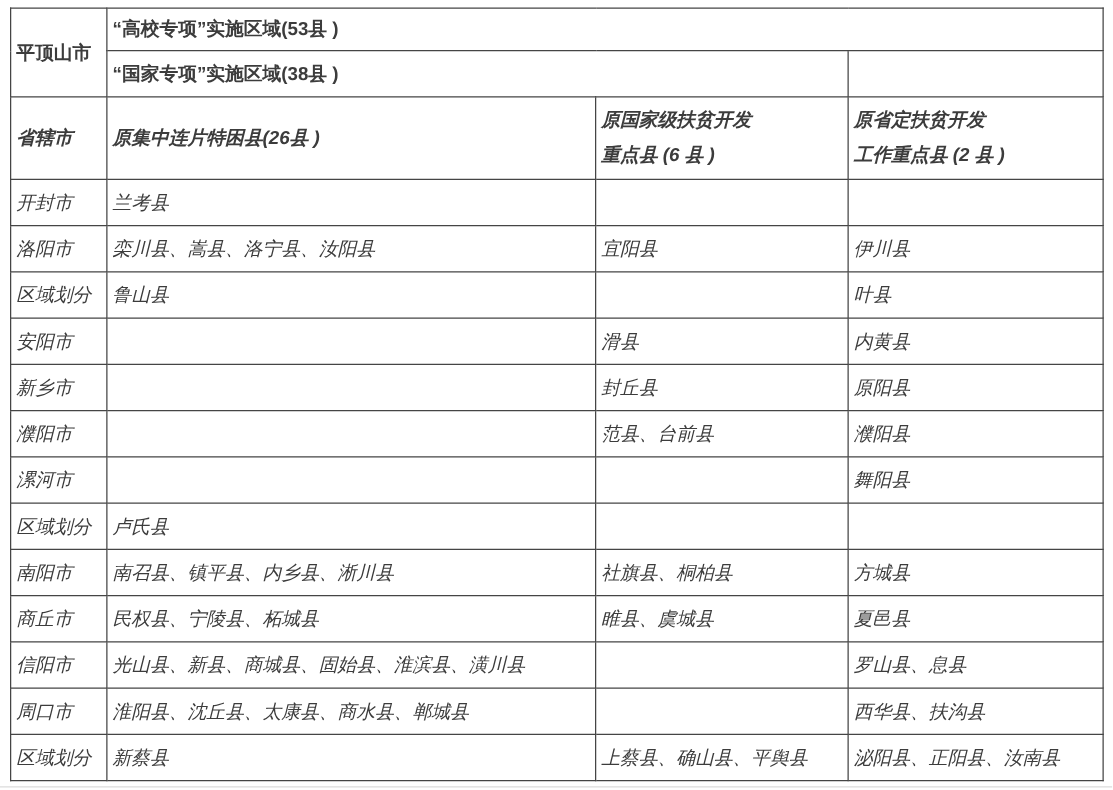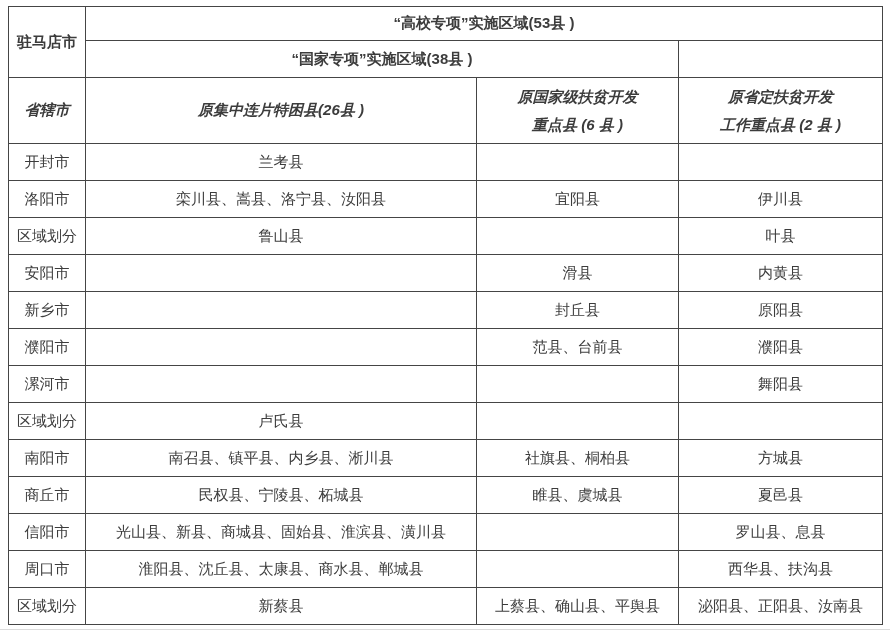--- a/index.html
+++ b/index.html
@@ -19,41 +19,40 @@
     position: absolute;
     left: 8px;
     top: 6px;
     width: 874px;
     border-collapse: collapse;
     table-layout: fixed;
     color: #3c3c3c;
   }
   table.region-table td {
     border: 1px solid #454545;
-    text-align: center;
     vertical-align: middle;
     font-size: 15px;
     padding: 2px 4px;
     overflow: hidden;
   }
   td.hd {
     font-weight: bold;
   }
   td.prewrap {
     white-space: pre-line;
     line-height: 1.85;
   }
   col.c1 { width: 77px; }
   col.c2 { width: 391px; }
   col.c3 { width: 202px; }
   col.c4 { width: 204px; }
   tr.r-h1 { height: 34px; }
   tr.r-h2 { height: 37px; }
   tr.r-h3 { height: 66px; font-style: italic; }
-  tr.r-d  { height: 37px; }
+  tr.r-d  { height: 37px; font-style: italic; }
   .bottom-rule {
     position: absolute;
     left: 0;
     top: 629px;
     width: 890px;
     height: 1px;
     background: #dcdcdc;
   }
 </style>
 </head>
@@ -62,21 +61,21 @@
 <div class="page">
   <table class="region-table">
     <colgroup>
       <col class="c1">
         <col class="c2">
         <col class="c3">
         <col class="c4">
     </colgroup>
     <tbody>
       <tr class="r-h1">
-        <td rowspan="2" class="hd">驻马店市</td>
+        <td rowspan="2" class="hd">平顶山市</td>
         <td colspan="3" class="hd">“高校专项”实施区域(53县 )</td>
       </tr>
       <tr class="r-h2">
         <td colspan="2" class="hd">“国家专项”实施区域(38县 )</td>
         <td class="hd"></td>
       </tr>
       <tr class="r-h3">
         <td class="hd">省辖市</td>
         <td class="hd">原集中连片特困县(26县 )</td>
         <td class="hd prewrap">原国家级扶贫开发

